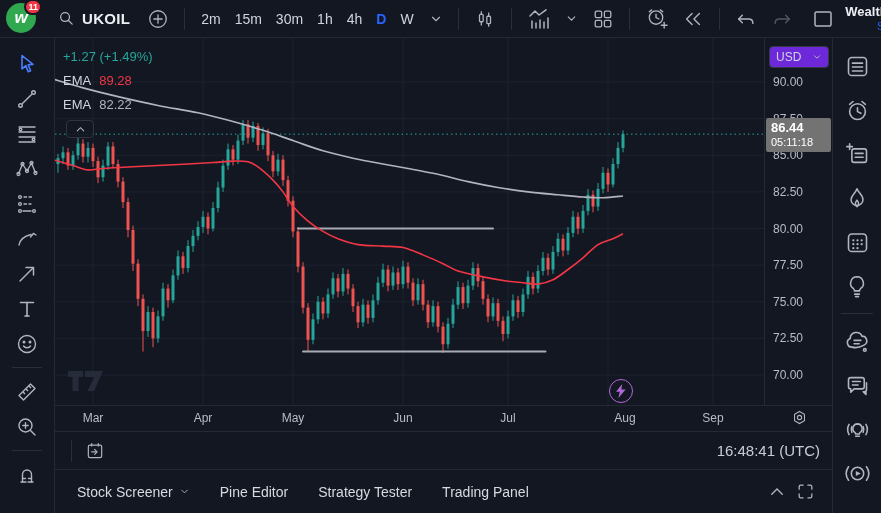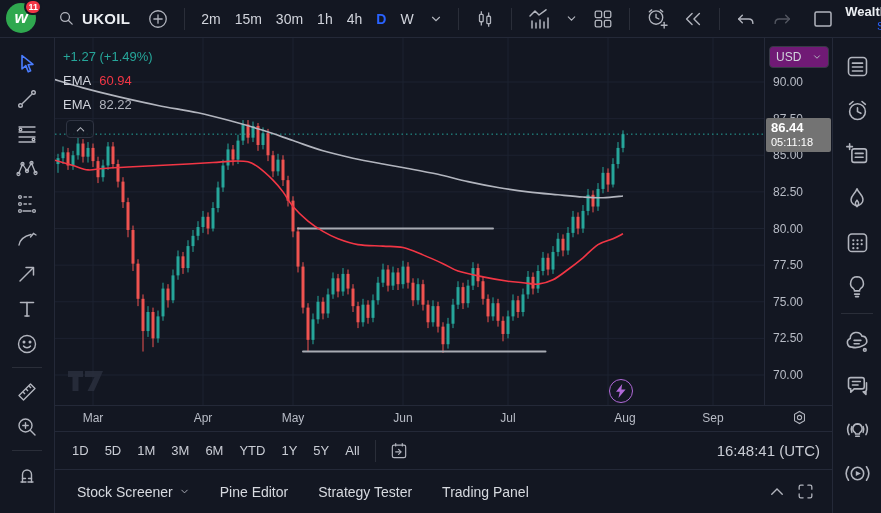--- a/index.html
+++ b/index.html
@@ -48,21 +48,21 @@
     color:#b2b5be;cursor:pointer;border-radius:4px}
   .rdiv{width:32px;height:1px;background:#2a2e39;margin:5px 0}
 
   
   .main{position:relative;flex:1 1 auto;min-width:0}
   #chart-svg{position:absolute;left:0;top:0;cursor:crosshair}
   .price-axis{position:absolute;top:0;right:0;width:68px;height:367px;border-left:1px solid #242938;
     cursor:ns-resize}
   .currency-btn{position:absolute;top:8px;left:4px;width:60px;height:22px;border:1px solid #363a45;
     border-radius:4px;display:flex;align-items:center;justify-content:space-between;
-    padding:0 6px;font-size:12px;color:#d1d4dc;background:#701a75}
+    padding:0 6px;font-size:12px;color:#d1d4dc;background:#6d28d9}
   .axis-label{position:absolute;left:8px;font-size:12px;color:#b8bcc6}
   .price-badge{position:absolute;left:1px;width:65px;background:#737373;color:#fff;border-radius:2px;
     padding:2px 5px;line-height:1.25}
   .price-badge .p{font-size:13px;font-weight:bold;display:block}
   .price-badge .c{font-size:11px;display:block}
 
   .time-axis{position:absolute;left:0;right:0;top:367px;height:26px;border-top:1px solid #242938;
     cursor:ew-resize}
   .month{position:absolute;top:5px;transform:translateX(-50%);font-size:12px;color:#b8bcc6}
   .axis-gear{position:absolute;right:24px;top:3px;color:#b2b5be}
@@ -559,21 +559,21 @@
           <path d="M-2,41.06999999999996C3,42.53499999999998 17.166666666666664,46.93000000000008 28,49.860000000000085C38.833333333333336,52.79000000000009 50.5,55.72000000000003 63,58.65C75.5,61.57999999999997 89.66666666666667,64.75416666666659 103,67.43999999999991C116.33333333333333,70.12583333333323 130.5,72.07916666666657 143,74.76499999999992C155.5,77.45083333333326 167.16666666666666,80.62500000000003 178,83.55500000000004C188.83333333333334,86.48500000000004 198,89.17083333333329 208,92.34499999999996C218,95.51916666666662 228,99.18166666666664 238,102.6C248,106.01833333333335 258,109.92500000000004 268,112.85500000000005C278,115.78500000000005 288,117.98250000000007 298,120.18000000000005C308,122.37750000000003 318.8333333333333,124.33083333333325 328,126.03999999999992C337.1666666666667,127.7491666666666 343.8333333333333,128.7258333333334 353,130.4350000000001C362.1666666666667,132.14416666666676 373,134.09749999999997 383,136.29499999999996C393,138.49249999999995 403,141.42249999999993 413,143.61999999999995C423,145.81749999999997 433,147.77083333333337 443,149.48000000000005C453,151.18916666666672 463,152.65416666666667 473,153.875C483,155.09583333333333 493.8333333333333,155.95041666666674 503,156.80500000000006C512.1666666666666,157.6595833333334 520.5,158.51416666666657 528,159.0024999999999C535.5,159.49083333333326 541.3333333333334,159.9059166666667 548,159.73500000000007C554.6666666666666,159.56408333333343 564.6666666666666,158.27000000000004 568,157.97700000000003" fill="none" stroke="#b2b5be" stroke-width="1.6"></path>
           <path d="M-2,121.64499999999995C1.3333333333333335,122.62166666666664 12.166666666666668,125.79583333333336 18,127.50500000000004C23.833333333333332,129.2141666666667 28,131.41166666666666 33,131.9C38,132.38833333333335 41.333333333333336,130.92333333333343 48,130.4350000000001C54.666666666666664,129.94666666666674 63.833333333333336,129.45833333333331 73,128.96999999999997C82.16666666666667,128.48166666666663 93,127.99333333333338 103,127.50500000000004C113,127.0166666666667 123.83333333333333,126.52833333333326 133,126.03999999999992C142.16666666666666,125.55166666666658 150.5,125.0633333333333 158,124.575C165.5,124.0866666666667 172.16666666666666,123.2320833333334 178,123.11000000000008C183.83333333333334,122.98791666666676 188.83333333333334,122.8658333333334 193,123.84250000000004C197.16666666666666,124.81916666666669 198.83333333333334,125.91791666666664 203,128.96999999999997C207.16666666666666,132.0220833333333 213.83333333333334,138.0041666666667 218,142.15500000000003C222.16666666666666,146.30583333333337 224.66666666666666,149.48000000000002 228,153.875C231.33333333333334,158.26999999999998 233.83333333333334,163.64166666666668 238,168.525C242.16666666666666,173.40833333333333 248,179.02416666666667 253,183.175C258,187.32583333333335 263,190.50000000000003 268,193.43000000000004C273,196.36000000000004 277.1666666666667,198.55750000000006 283,200.75500000000005C288.8333333333333,202.95250000000004 295.5,205.3941666666666 303,206.61499999999992C310.5,207.83583333333326 320.5,207.5916666666667 328,208.08000000000004C335.5,208.56833333333338 341.3333333333333,208.07999999999998 348,209.54499999999996C354.6666666666667,211.00999999999993 361.3333333333333,214.1841666666666 368,216.86999999999998C374.6666666666667,219.55583333333334 382.1666666666667,222.97416666666672 388,225.66000000000008C393.8333333333333,228.34583333333345 396.3333333333333,230.7875000000001 403,232.9850000000001C409.6666666666667,235.1825000000001 419.6666666666667,237.13583333333332 428,238.84499999999997C436.3333333333333,240.55416666666662 446.3333333333333,242.26333333333324 453,243.23999999999992C459.6666666666667,244.2166666666666 463,244.2166666666667 468,244.70500000000004C473,245.19333333333338 478,246.6583333333333 483,246.16999999999996C488,245.68166666666662 493,244.21666666666667 498,241.775C503,239.33333333333334 508,235.18249999999995 513,231.51999999999995C518,227.85749999999996 523,223.95083333333335 528,219.8C533,215.64916666666667 538,209.78916666666657 543,206.61499999999992C548,203.44083333333327 553.8333333333334,202.56183333333337 558,200.75500000000005C562.1666666666666,198.94816666666674 566.3333333333334,196.60416666666669 568,195.774" fill="none" stroke="#f23645" stroke-width="1.6"></path>
         </svg>
 
       <div class="legend">
         <div class="legend-row">
             <span class="chg">+1.27 (+1.49%)</span>
           </div>
         <div class="legend-row">
           <span class="ema-label">EMA</span>
-          <span id="ema-fast-val" style="color: rgb(242, 54, 69);">60.94</span>
+          <span id="ema-fast-val" style="color: rgb(242, 54, 69);">89.28</span>
         </div>
         <div class="legend-row">
           <span class="ema-label">EMA</span>
           <span id="ema-slow-val" style="color: rgb(178, 181, 190);">82.22</span>
         </div>
       </div>
       <div class="collapse-btn">
         <svg width="11" height="11" viewBox="0 0 24 24" fill="none" stroke="currentColor" stroke-width="2.4" stroke-linecap="round">
             <polyline points="5,15 12,8 19,15"></polyline>
           </svg>
@@ -628,31 +628,20 @@
           </div>
         <div class="axis-gear">
           <svg width="17" height="17" viewBox="0 0 24 24" fill="none" stroke="currentColor" stroke-width="1.5">
               <polygon points="12,3.5 19,7.5 19,16.5 12,20.5 5,16.5 5,7.5"></polygon>
               <circle cx="12" cy="12" r="3"></circle>
             </svg>
         </div>
       </div>
 
       <div class="range-bar">
-        <div id="range-buttons" style="display:flex;gap:2px;align-items:center">
-            <span class="range">1D</span>
-            <span class="range">5D</span>
-            <span class="range">1M</span>
-            <span class="range">3M</span>
-            <span class="range">6M</span>
-            <span class="range">YTD</span>
-            <span class="range">1Y</span>
-            <span class="range">5Y</span>
-            <span class="range">All</span>
-          </div>
         <div class="vsep"></div>
         <button class="iconbtn">
           <svg class="icn" width="20" height="20" viewBox="0 0 24 24" fill="none" stroke="currentColor" stroke-width="1.4" stroke-linecap="round" stroke-linejoin="round">
               <rect x="4" y="5" width="16" height="15" rx="2"></rect>
               <line x1="8" y1="3" x2="8" y2="6"></line>
               <line x1="16" y1="3" x2="16" y2="6"></line>
               <line x1="8" y1="13" x2="14" y2="13"></line>
               <polyline points="11.5,10 14.5,13 11.5,16"></polyline>
             </svg>
         </button>

